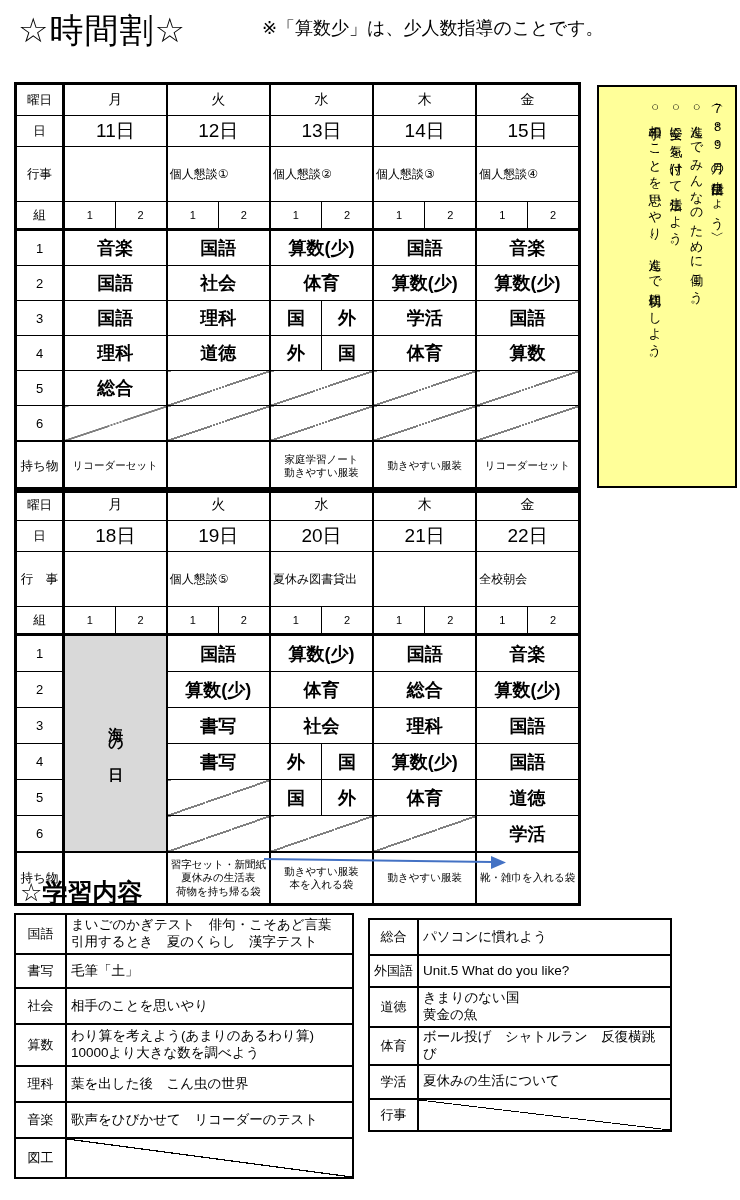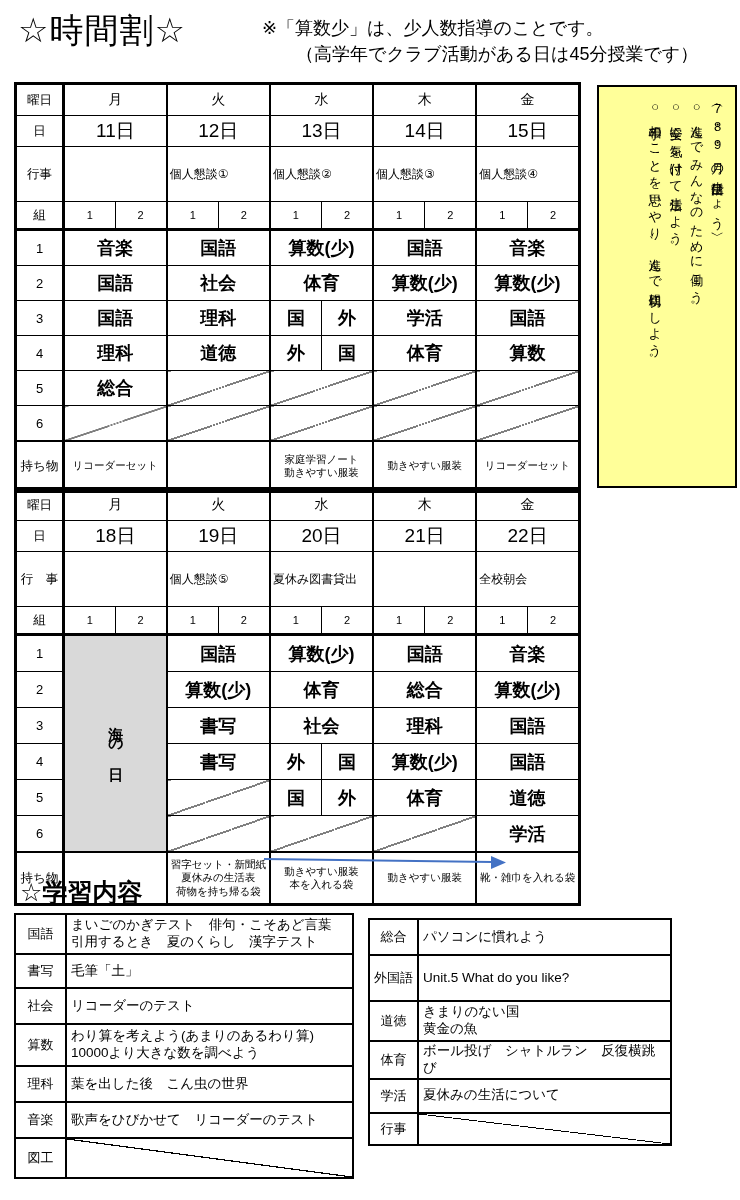--- a/index.html
+++ b/index.html
@@ -64,21 +64,20 @@
   .slash-up{
     background-image:linear-gradient(to top right,transparent 49.2%,#000 49.2%,#000 50.8%,transparent 50.8%);
   }
 </style>
 </head>
 <body>
 
 <div class="page-title">☆時間割☆</div>
 <div class="notes">
   <div class="n1">※「算数少」は、少人数指導のことです。</div>
-  <div class="n3">（高学年でクラブ活動がある日は45分授業です）</div>
 </div>
 
 <div class="goal-box">
   <div class="goal-flow">
     <div>〈7・8・9月の生活目ひょう〉</div>
     <div>○進んでみんなのために働こう。</div>
     <div>○安全に気を付けて生活しよう。</div>
     <div>○相手のことを思いやり、進んで親切にしよう。</div>
   </div>
 </div>
@@ -310,21 +309,21 @@
     <td class="llab">国語</td>
     <td class="lcontent">まいごのかぎテスト　俳句・こそあど言葉
 引用するとき　夏のくらし　漢字テスト</td>
   </tr>
   <tr style="height:34px">
     <td class="llab">書写</td>
     <td class="lcontent">毛筆「土」</td>
   </tr>
   <tr style="height:36px">
     <td class="llab">社会</td>
-    <td class="lcontent">リコーダーのテスト</td>
+    <td class="lcontent">相手のことを思いやり</td>
   </tr>
   <tr style="height:42px">
     <td class="llab">算数</td>
     <td class="lcontent">わり算を考えよう(あまりのあるわり算)
 10000より大きな数を調べよう</td>
   </tr>
   <tr style="height:36px">
     <td class="llab">理科</td>
     <td class="lcontent">葉を出した後　こん虫の世界</td>
   </tr>
@@ -342,21 +341,21 @@
 <table class="lt lt-right">
   <colgroup>
       <col style="width:49px">
       <col style="width:253px">
     </colgroup>
   <tbody>
       <tr style="height:36px">
     <td class="llab">総合</td>
     <td class="lcontent">パソコンに慣れよう</td>
   </tr>
-  <tr style="height:46px">
+  <tr style="height:32px">
     <td class="llab">外国語</td>
     <td class="lcontent">Unit.5 What do you like?</td>
   </tr>
   <tr style="height:40px">
     <td class="llab">道徳</td>
     <td class="lcontent">きまりのない国
 黄金の魚</td>
   </tr>
   <tr style="height:36px">
     <td class="llab">体育</td>

